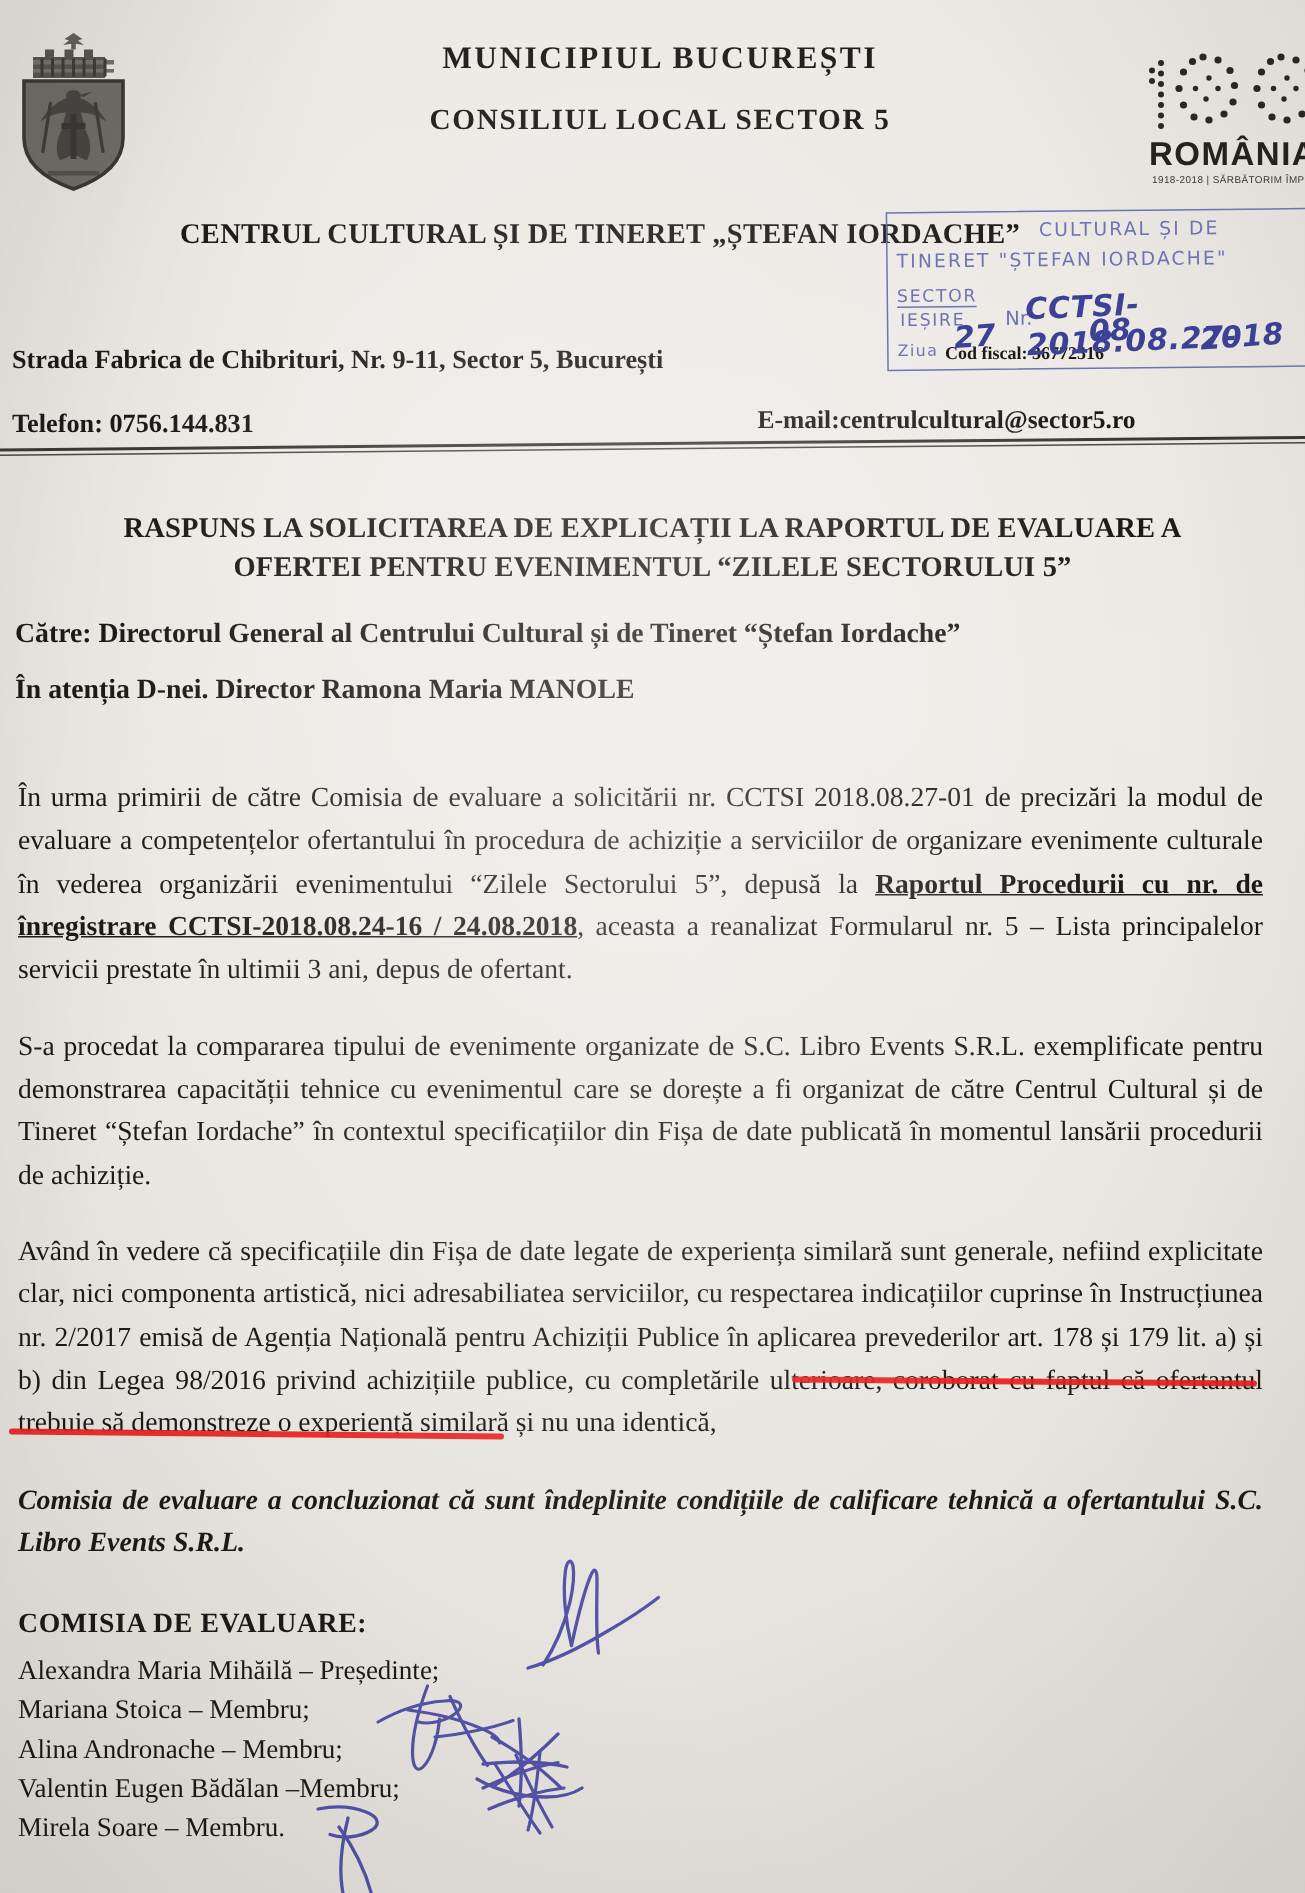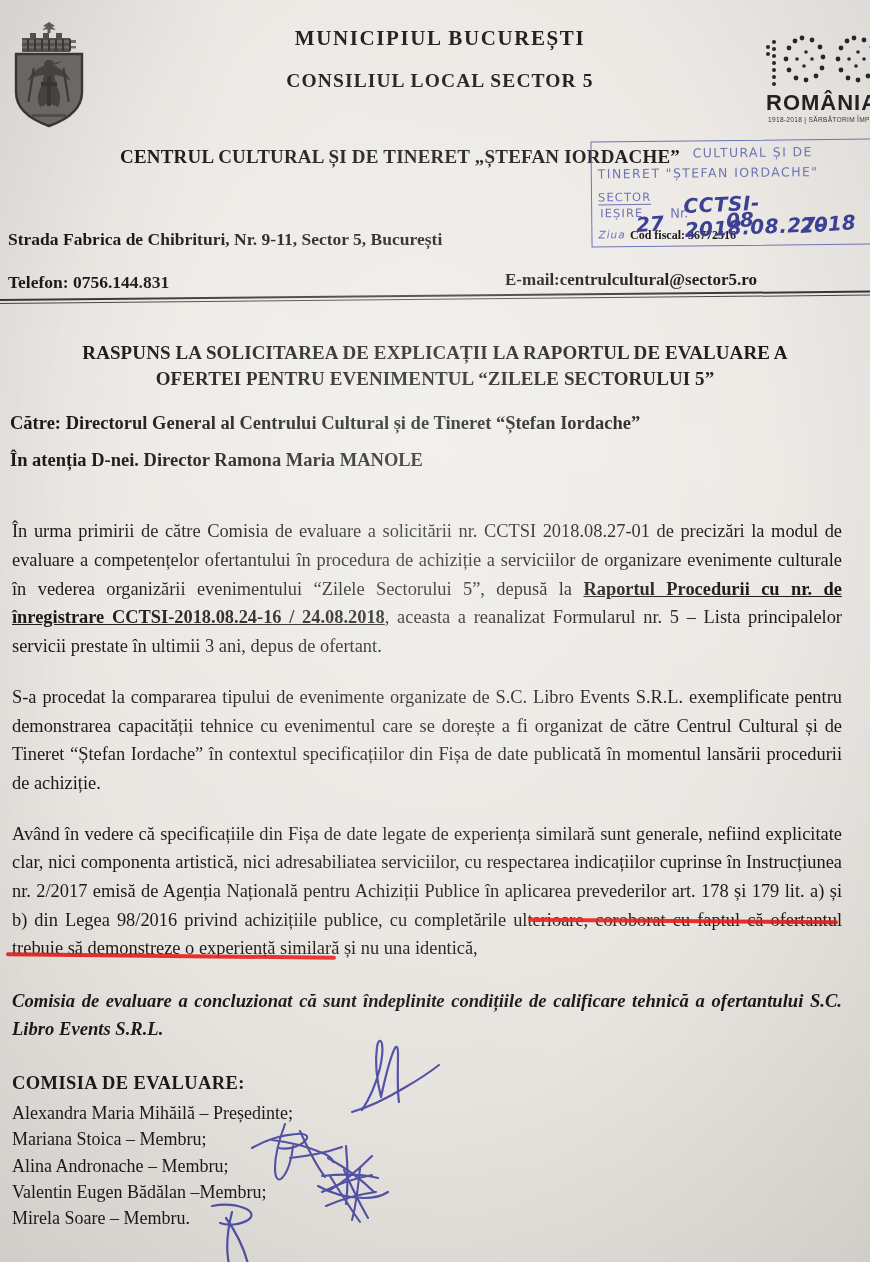--- a/index.html
+++ b/index.html
@@ -53,21 +53,21 @@
   .stamp{
     position:absolute;left:591px;top:140px;width:279px;height:104px;
     border:1.4px solid #6d74b4;color:#6d74b4;z-index:5;
     font-family:"DejaVu Sans","Liberation Sans",sans-serif;
     transform:rotate(-0.6deg);
   }
   .stamp .s-l1{position:absolute;left:101px;top:4px;font-size:12.5px;letter-spacing:1.4px;white-space:nowrap;}
   .stamp .s-l2{position:absolute;left:6px;top:24px;font-size:12.5px;letter-spacing:1.4px;white-space:nowrap;}
   .stamp .s-in{position:absolute;left:6px;top:48px;font-size:11.5px;letter-spacing:1.1px;border-bottom:1.2px solid #6d74b4;}
   .stamp .s-ie{position:absolute;left:8px;top:64px;font-size:11.5px;letter-spacing:1.1px;}
-  .stamp .s-zi{position:absolute;left:6px;top:86px;font-size:10.5px;letter-spacing:1px;font-style:italic;}
+  .stamp .s-zi{position:absolute;left:6px;top:86px;font-size:10.5px;letter-spacing:1px;}
   .stamp .s-nr{position:absolute;left:78px;top:64px;font-size:13px;}
   .hw{
     color:#3c4196;font-family:"DejaVu Sans","Liberation Sans",sans-serif;
     font-style:italic;font-weight:bold;z-index:7;
   }
   .hw-nr{position:absolute;left:684px;top:190px;font-size:20px;transform:rotate(-2.4deg);letter-spacing:0.5px;}
   .hw-d{position:absolute;left:636px;top:212px;font-size:20px;transform:rotate(-4deg);}
   .hw-m{position:absolute;left:726px;top:208px;font-size:20px;transform:rotate(-3deg);}
   .hw-y{position:absolute;left:800px;top:212px;font-size:20px;transform:rotate(-4deg);}
 

